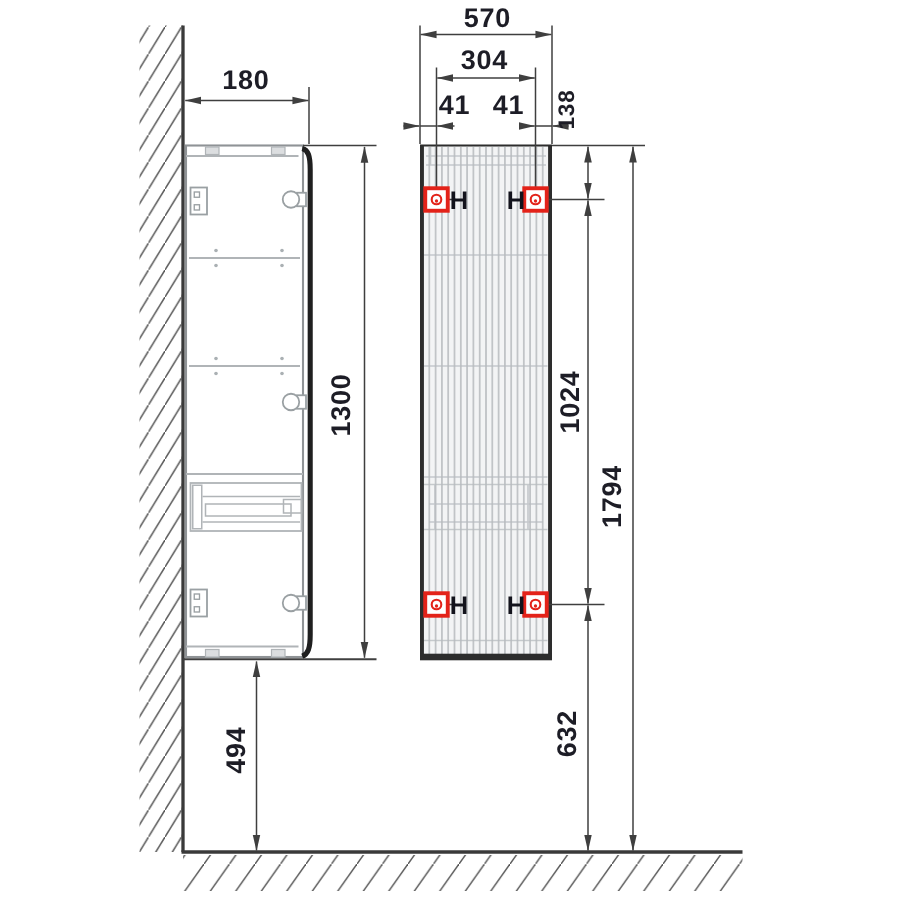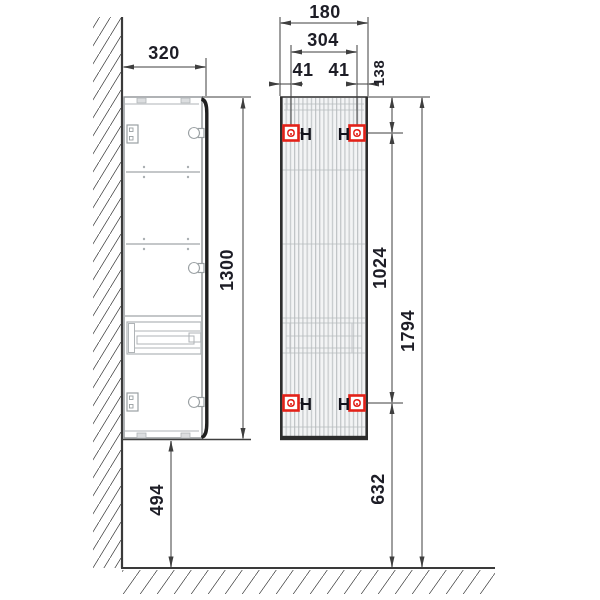--- a/index.html
+++ b/index.html
@@ -184,22 +184,22 @@
       <circle cx="291" cy="404" r="1.1" fill="#e32219"></circle>
     </g>
     <g>
       <rect x="349.5" y="395.5" width="15" height="15" fill="#ffffff" stroke="#e32219" stroke-width="2.6"></rect>
       <circle cx="357" cy="403" r="3.2" fill="#ffffff" stroke="#e32219" stroke-width="1.4"></circle>
       <circle cx="357" cy="404" r="1.1" fill="#e32219"></circle>
     </g>
   </g>
 </svg>
 
-<div class="dim" style="left:164px;top:53px">320</div>
-<div class="dim" style="left:325px;top:12px">180</div>
+<div class="dim" style="left:164px;top:53px">180</div>
+<div class="dim" style="left:325px;top:12px">570</div>
 <div class="dim" style="left:323px;top:40px">304</div>
 <div class="dim" style="left:303px;top:70px">41</div>
 <div class="dim" style="left:339px;top:70px">41</div>
 <div class="dim rot small" style="left:378px;top:73px">138</div>
 <div class="dim rot" style="left:227px;top:270px">1300</div>
 <div class="dim rot" style="left:380px;top:268px">1024</div>
 <div class="dim rot" style="left:408px;top:331px">1794</div>
 <div class="dim rot" style="left:157px;top:500px">494</div>
 <div class="dim rot" style="left:378px;top:489px">632</div>
 

